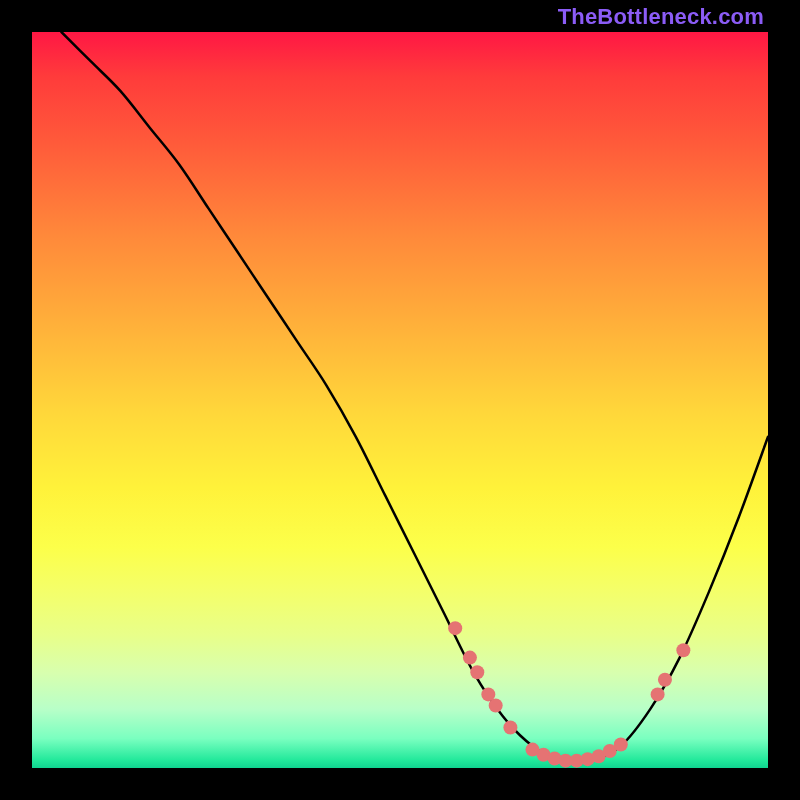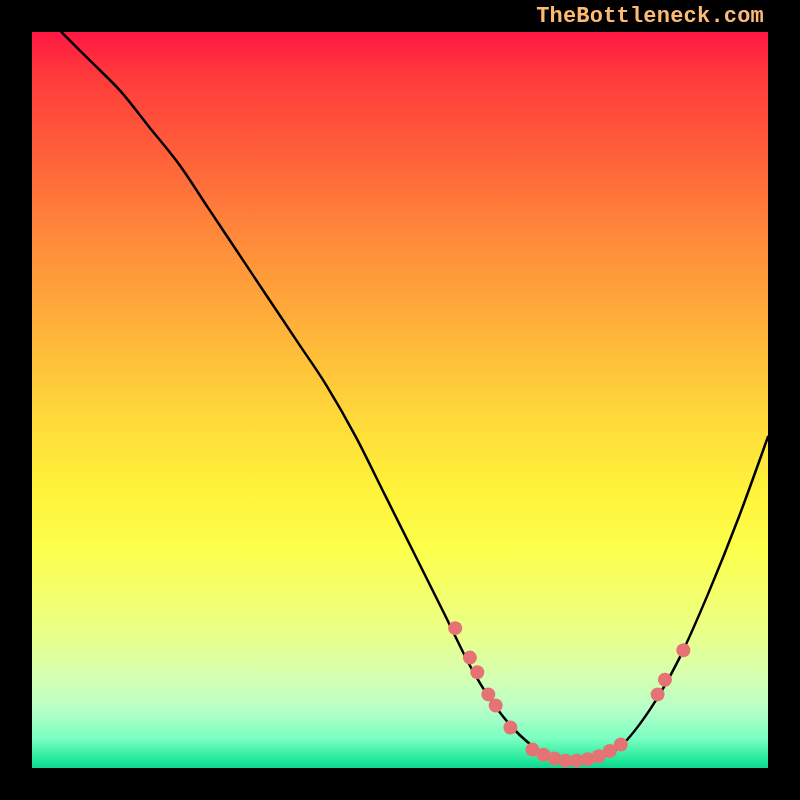--- a/index.html
+++ b/index.html
@@ -48,24 +48,24 @@
       #b8ffc8 92%,
       #7affc0 96%,
       #20e89a 99%,
       #10d490 100%
     );
   }
   .watermark {
     position: absolute;
     top: 4px;
     right: 36px;
-    font-family: Liberation Mono, monospace;
+    font-family: Liberation Sans, sans-serif;
     font-size: 22px;
     font-weight: 600;
-    color: #fdba74;
+    color: #8b5cf6;
     letter-spacing: 0.2px;
     user-select: none;
   }
   svg {
     position: absolute;
     left: 0;
     top: 0;
   }
 </style>
 </head>

